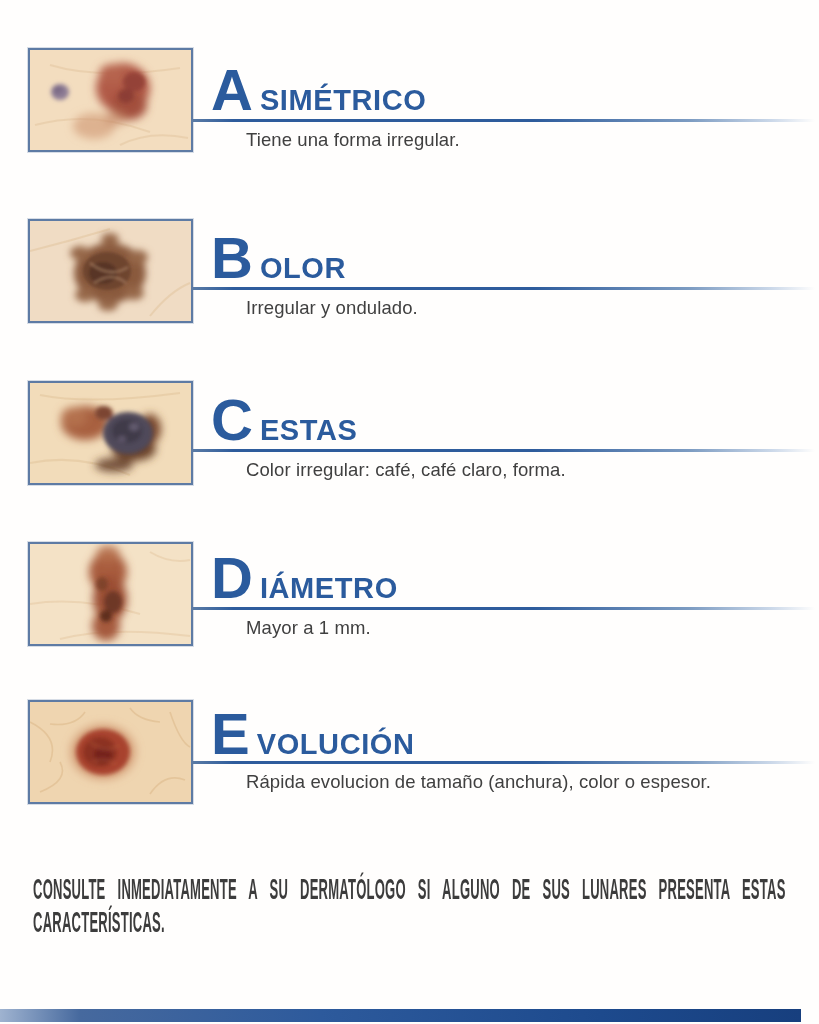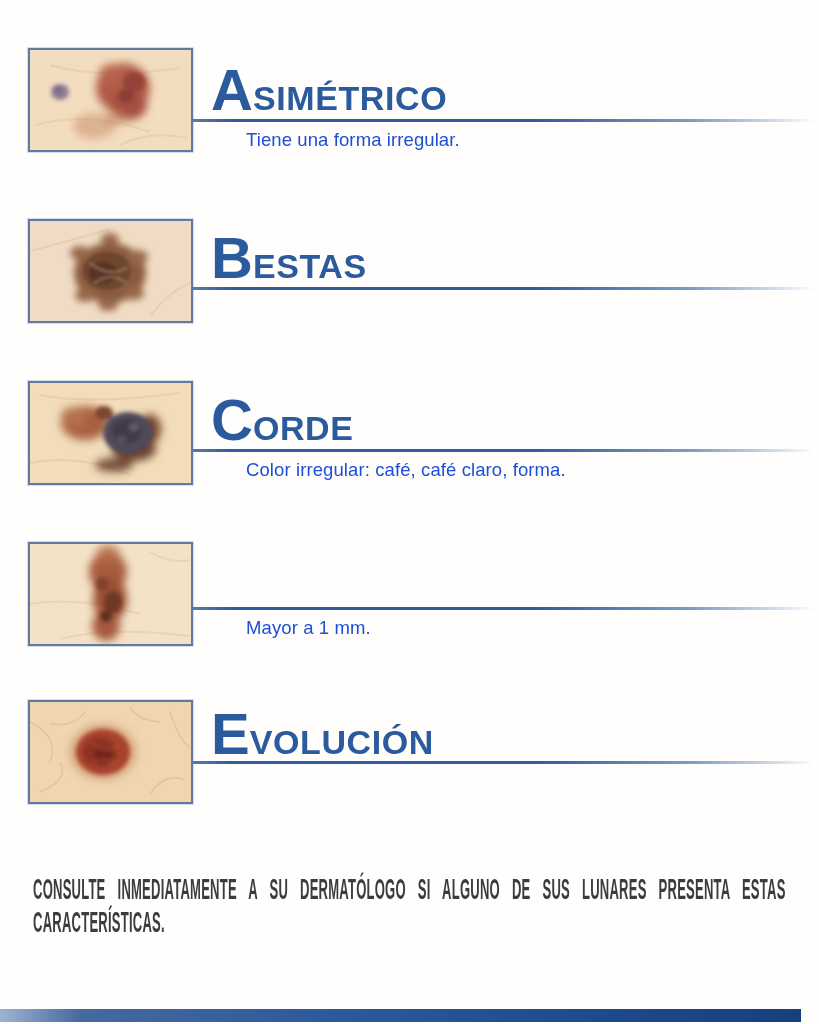--- a/index.html
+++ b/index.html
@@ -40,25 +40,25 @@
   .title{
     position:absolute;left:211px;margin:0;z-index:2;color:#2b5b9d;
     white-space:nowrap;font-weight:700;
   }
   .row-1 .title{top:13px}
   .row-2 .title{top:10px}
   .row-3 .title{top:10px}
   .row-4 .title{top:7px}
   .row-5 .title{top:5px}
   .t-big{font-size:58px;line-height:58px;letter-spacing:0;}
-  .t-rest{font-size:34px;letter-spacing:0.6px;}
+  .t-rest{font-size:29px;letter-spacing:0.6px;margin-left:7px;}
 
   .desc{
     position:absolute;left:246px;margin:0;z-index:2;
-    font-size:18.5px;color:#1d4ed8;letter-spacing:0.1px;white-space:nowrap;
+    font-size:18.5px;color:#404040;letter-spacing:0.1px;white-space:nowrap;
   }
   .row-1 .desc{top:81px}
   .row-2 .desc{top:78px}
   .row-3 .desc{top:78px}
   .row-4 .desc{top:75px}
   .row-5 .desc{top:71px}
 
   
   .footer-note{
     position:absolute;left:33px;top:872px;margin:0;
@@ -134,21 +134,22 @@
           <ellipse cx="78" cy="84" rx="10" ry="6" fill="#96684a"></ellipse>
         </g>
         <g filter="url(#f2b)">
           <ellipse cx="77" cy="50" rx="24" ry="19" fill="#6e452f"></ellipse>
           <ellipse cx="73" cy="52" rx="14" ry="11" fill="#583625"></ellipse>
           <path d="M60,42 Q80,58 98,46 M64,62 Q82,50 96,62" stroke="#c9a07e" stroke-width="2" fill="none" opacity="0.5"></path>
         </g>
       </svg>
     </div>
     <div class="rule"></div>
-    <h2 class="title"><span class="t-big">B</span><span class="t-rest">ESTAS</span></h2>
+    <h2 class="title"><span class="t-big">B</span><span class="t-rest">OLOR</span></h2>
+    <p class="desc">Irregular y ondulado.</p>
   </section>
 
   <section class="row row-3">
     <div class="photo">
       <svg viewBox="0 0 161 100" preserveAspectRatio="none">
         <defs>
           <filter id="f3a" x="-40%" y="-40%" width="180%" height="180%">
               <feGaussianBlur stdDeviation="4"></feGaussianBlur>
             </filter>
           <filter id="f3b" x="-40%" y="-40%" width="180%" height="180%">
@@ -167,21 +168,21 @@
         <g filter="url(#f3b)">
           <ellipse cx="98" cy="50" rx="25" ry="21" fill="#50485a"></ellipse>
           <ellipse cx="97" cy="48" rx="15" ry="12" fill="#3f3a4a"></ellipse>
           <ellipse cx="104" cy="44" rx="5" ry="4" fill="#6d6478" opacity="0.8"></ellipse>
           <ellipse cx="92" cy="56" rx="4" ry="3" fill="#6d6478" opacity="0.7"></ellipse>
           <ellipse cx="74" cy="30" rx="9" ry="7" fill="#7c4530"></ellipse>
         </g>
       </svg>
     </div>
     <div class="rule"></div>
-    <h2 class="title"><span class="t-big">C</span><span class="t-rest">ORDE</span></h2>
+    <h2 class="title"><span class="t-big">C</span><span class="t-rest">ESTAS</span></h2>
     <p class="desc">Color irregular: café, café claro, forma.</p>
   </section>
 
   <section class="row row-4">
     <div class="photo">
       <svg viewBox="0 0 161 100" preserveAspectRatio="none">
         <defs>
           <filter id="f4a" x="-40%" y="-40%" width="180%" height="180%">
               <feGaussianBlur stdDeviation="4"></feGaussianBlur>
             </filter>
@@ -198,20 +199,21 @@
           <ellipse cx="78" cy="10" rx="12" ry="9" fill="#b56f4c" opacity="0.85"></ellipse>
         </g>
         <g filter="url(#f4b)">
           <ellipse cx="83" cy="58" rx="9" ry="11" fill="#6e3926"></ellipse>
           <ellipse cx="76" cy="72" rx="6" ry="6" fill="#5e2f1f"></ellipse>
           <ellipse cx="72" cy="40" rx="6" ry="7" fill="#7c4028" opacity="0.9"></ellipse>
         </g>
       </svg>
     </div>
     <div class="rule"></div>
+    <h2 class="title"><span class="t-big">D</span><span class="t-rest">IÁMETRO</span></h2>
     <p class="desc">Mayor a 1 mm.</p>
   </section>
 
   <section class="row row-5">
     <div class="photo">
       <svg viewBox="0 0 161 100" preserveAspectRatio="none">
         <defs>
           <filter id="f5a" x="-40%" y="-40%" width="180%" height="180%">
               <feGaussianBlur stdDeviation="4.5"></feGaussianBlur>
             </filter>
@@ -227,18 +229,19 @@
         <g filter="url(#f5b)">
           <ellipse cx="73" cy="50" rx="27" ry="23" fill="#a8432d"></ellipse>
           <ellipse cx="70" cy="50" rx="17" ry="15" fill="#8c3020"></ellipse>
           <ellipse cx="73" cy="53" rx="9" ry="8" fill="#74241a"></ellipse>
           <path d="M60,40 Q75,52 88,44 M62,60 Q74,54 86,62" stroke="#c96a4f" stroke-width="1.5" fill="none" opacity="0.6"></path>
         </g>
       </svg>
     </div>
     <div class="rule"></div>
     <h2 class="title"><span class="t-big">E</span><span class="t-rest">VOLUCIÓN</span></h2>
+    <p class="desc">Rápida evolucion de tamaño (anchura), color o espesor.</p>
   </section>
 
   <p class="footer-note">CONSULTE INMEDIATAMENTE A SU DERMATÓLOGO SI ALGUNO DE SUS LUNARES PRESENTA ESTAS CARACTERÍSTICAS.</p>
   <div class="bottom-bar"></div>
 
 </div>
 
 </body></html>

